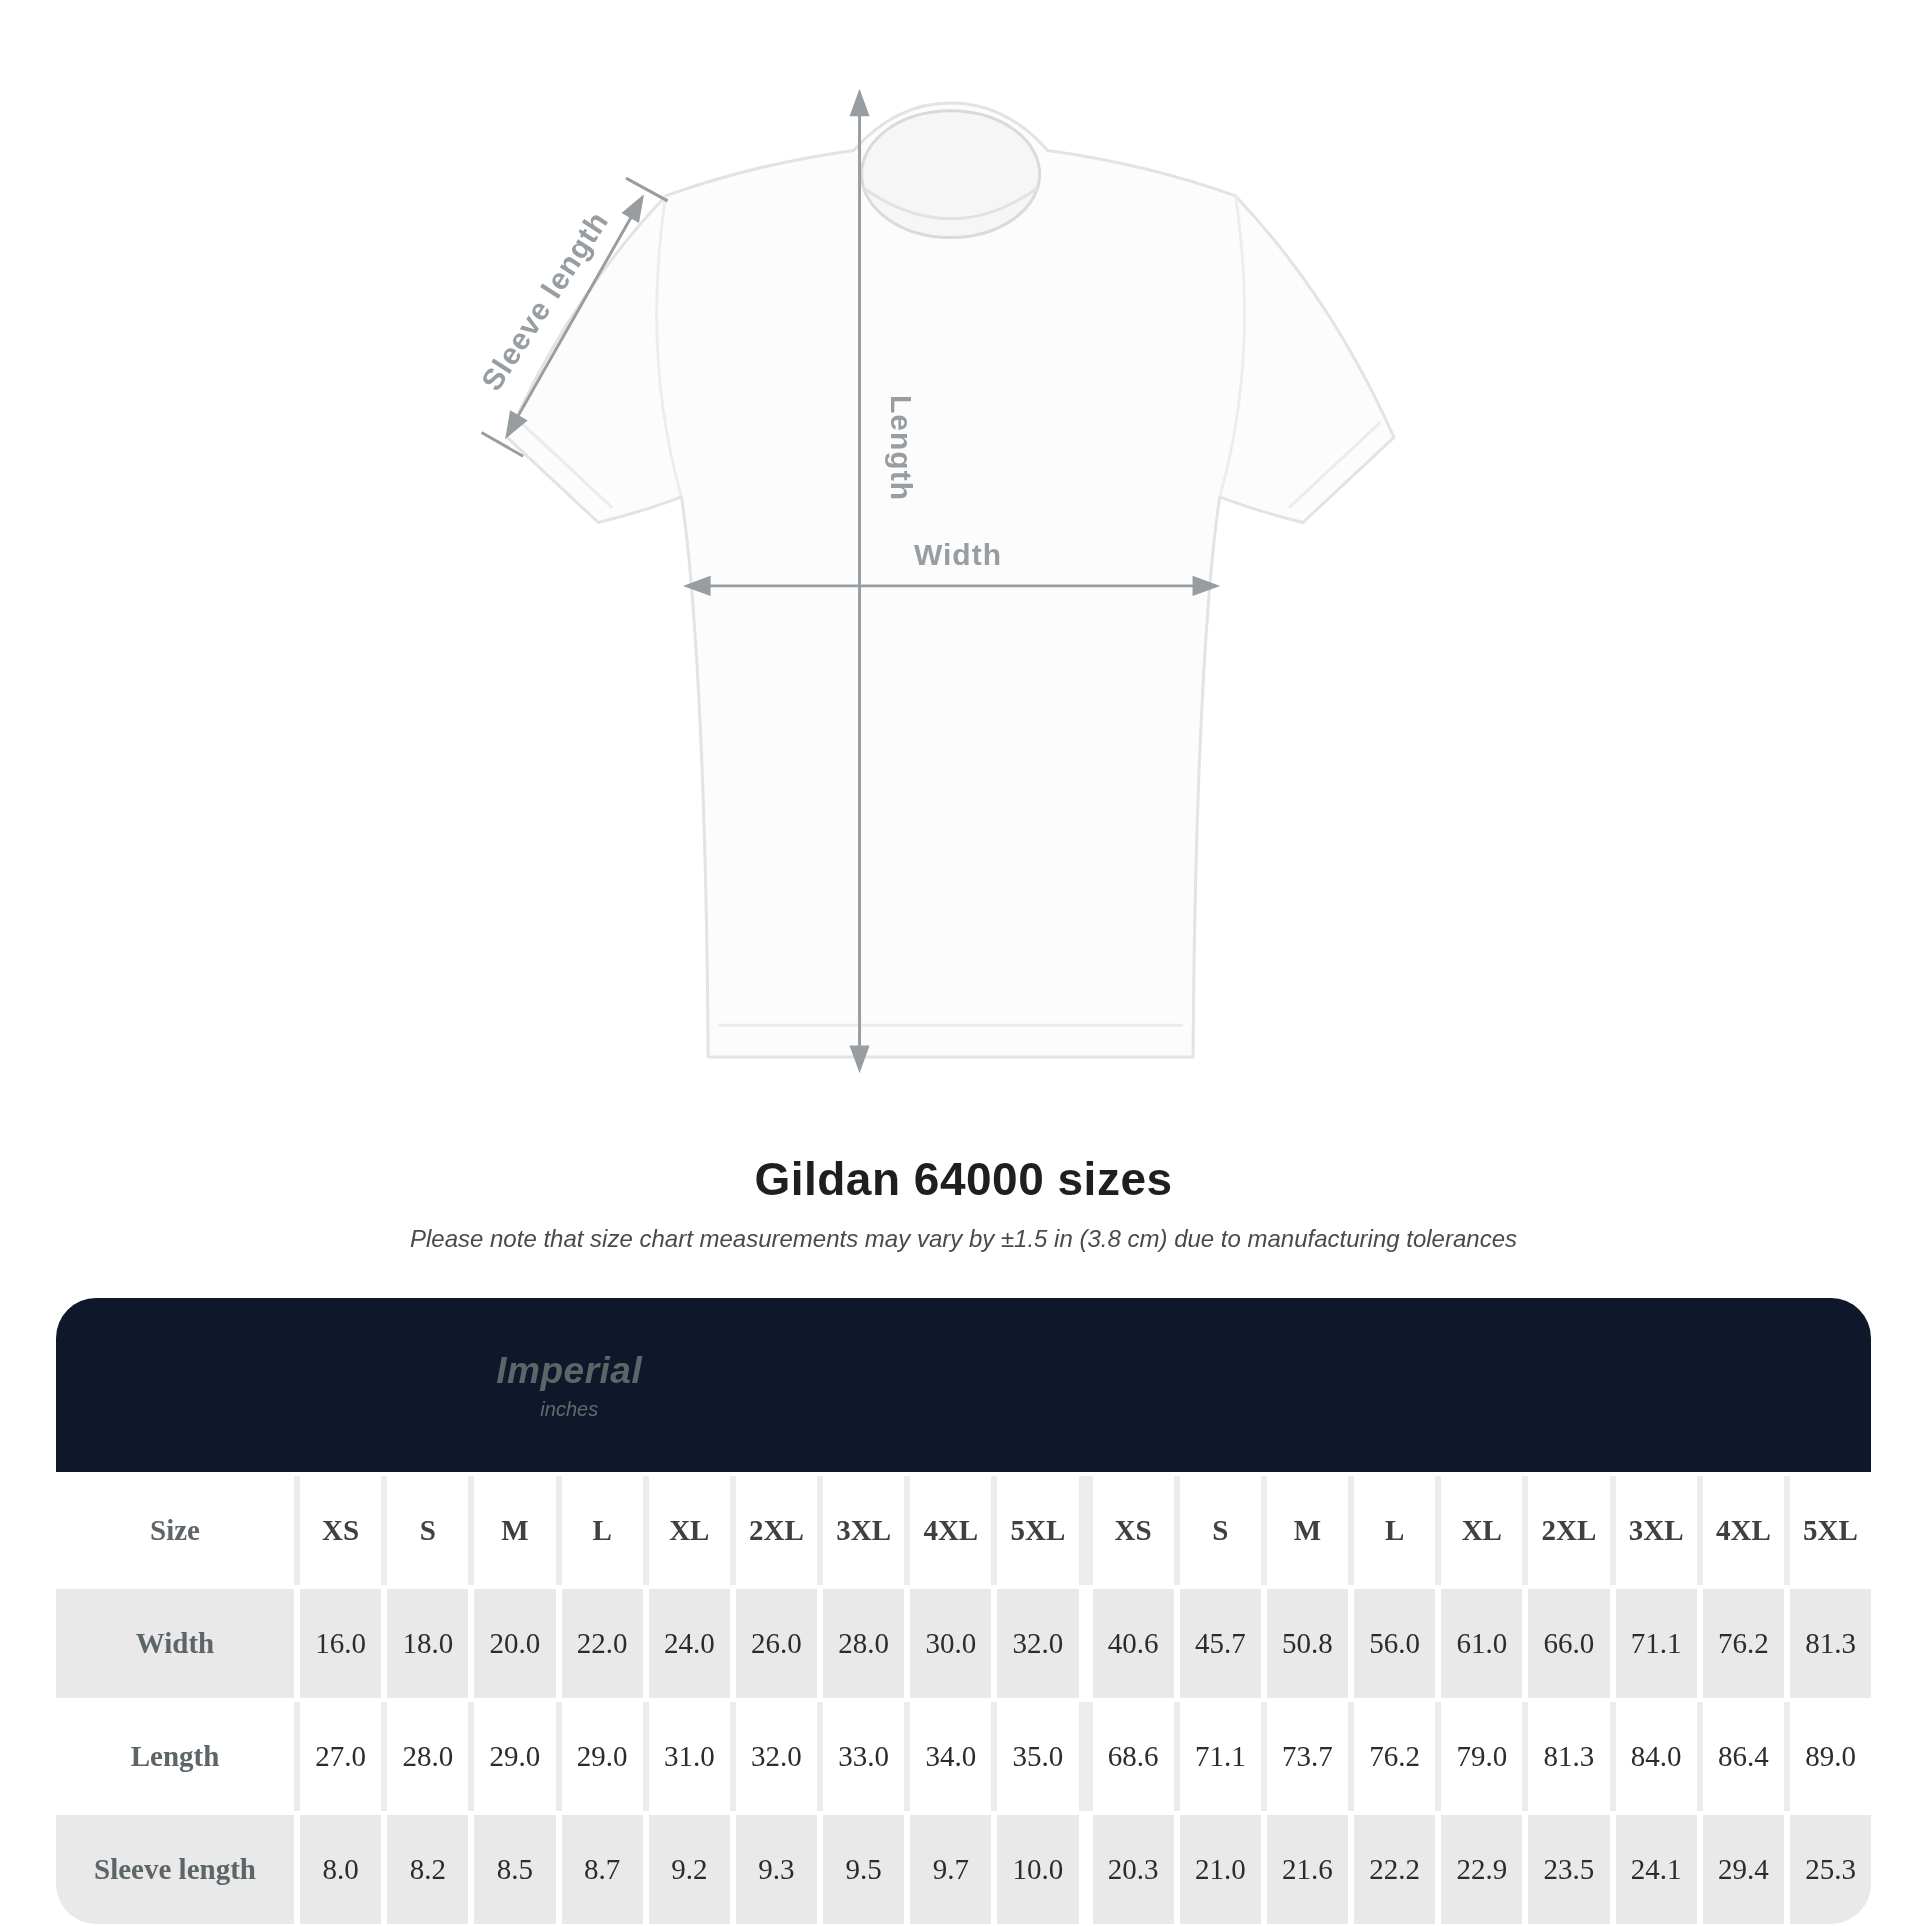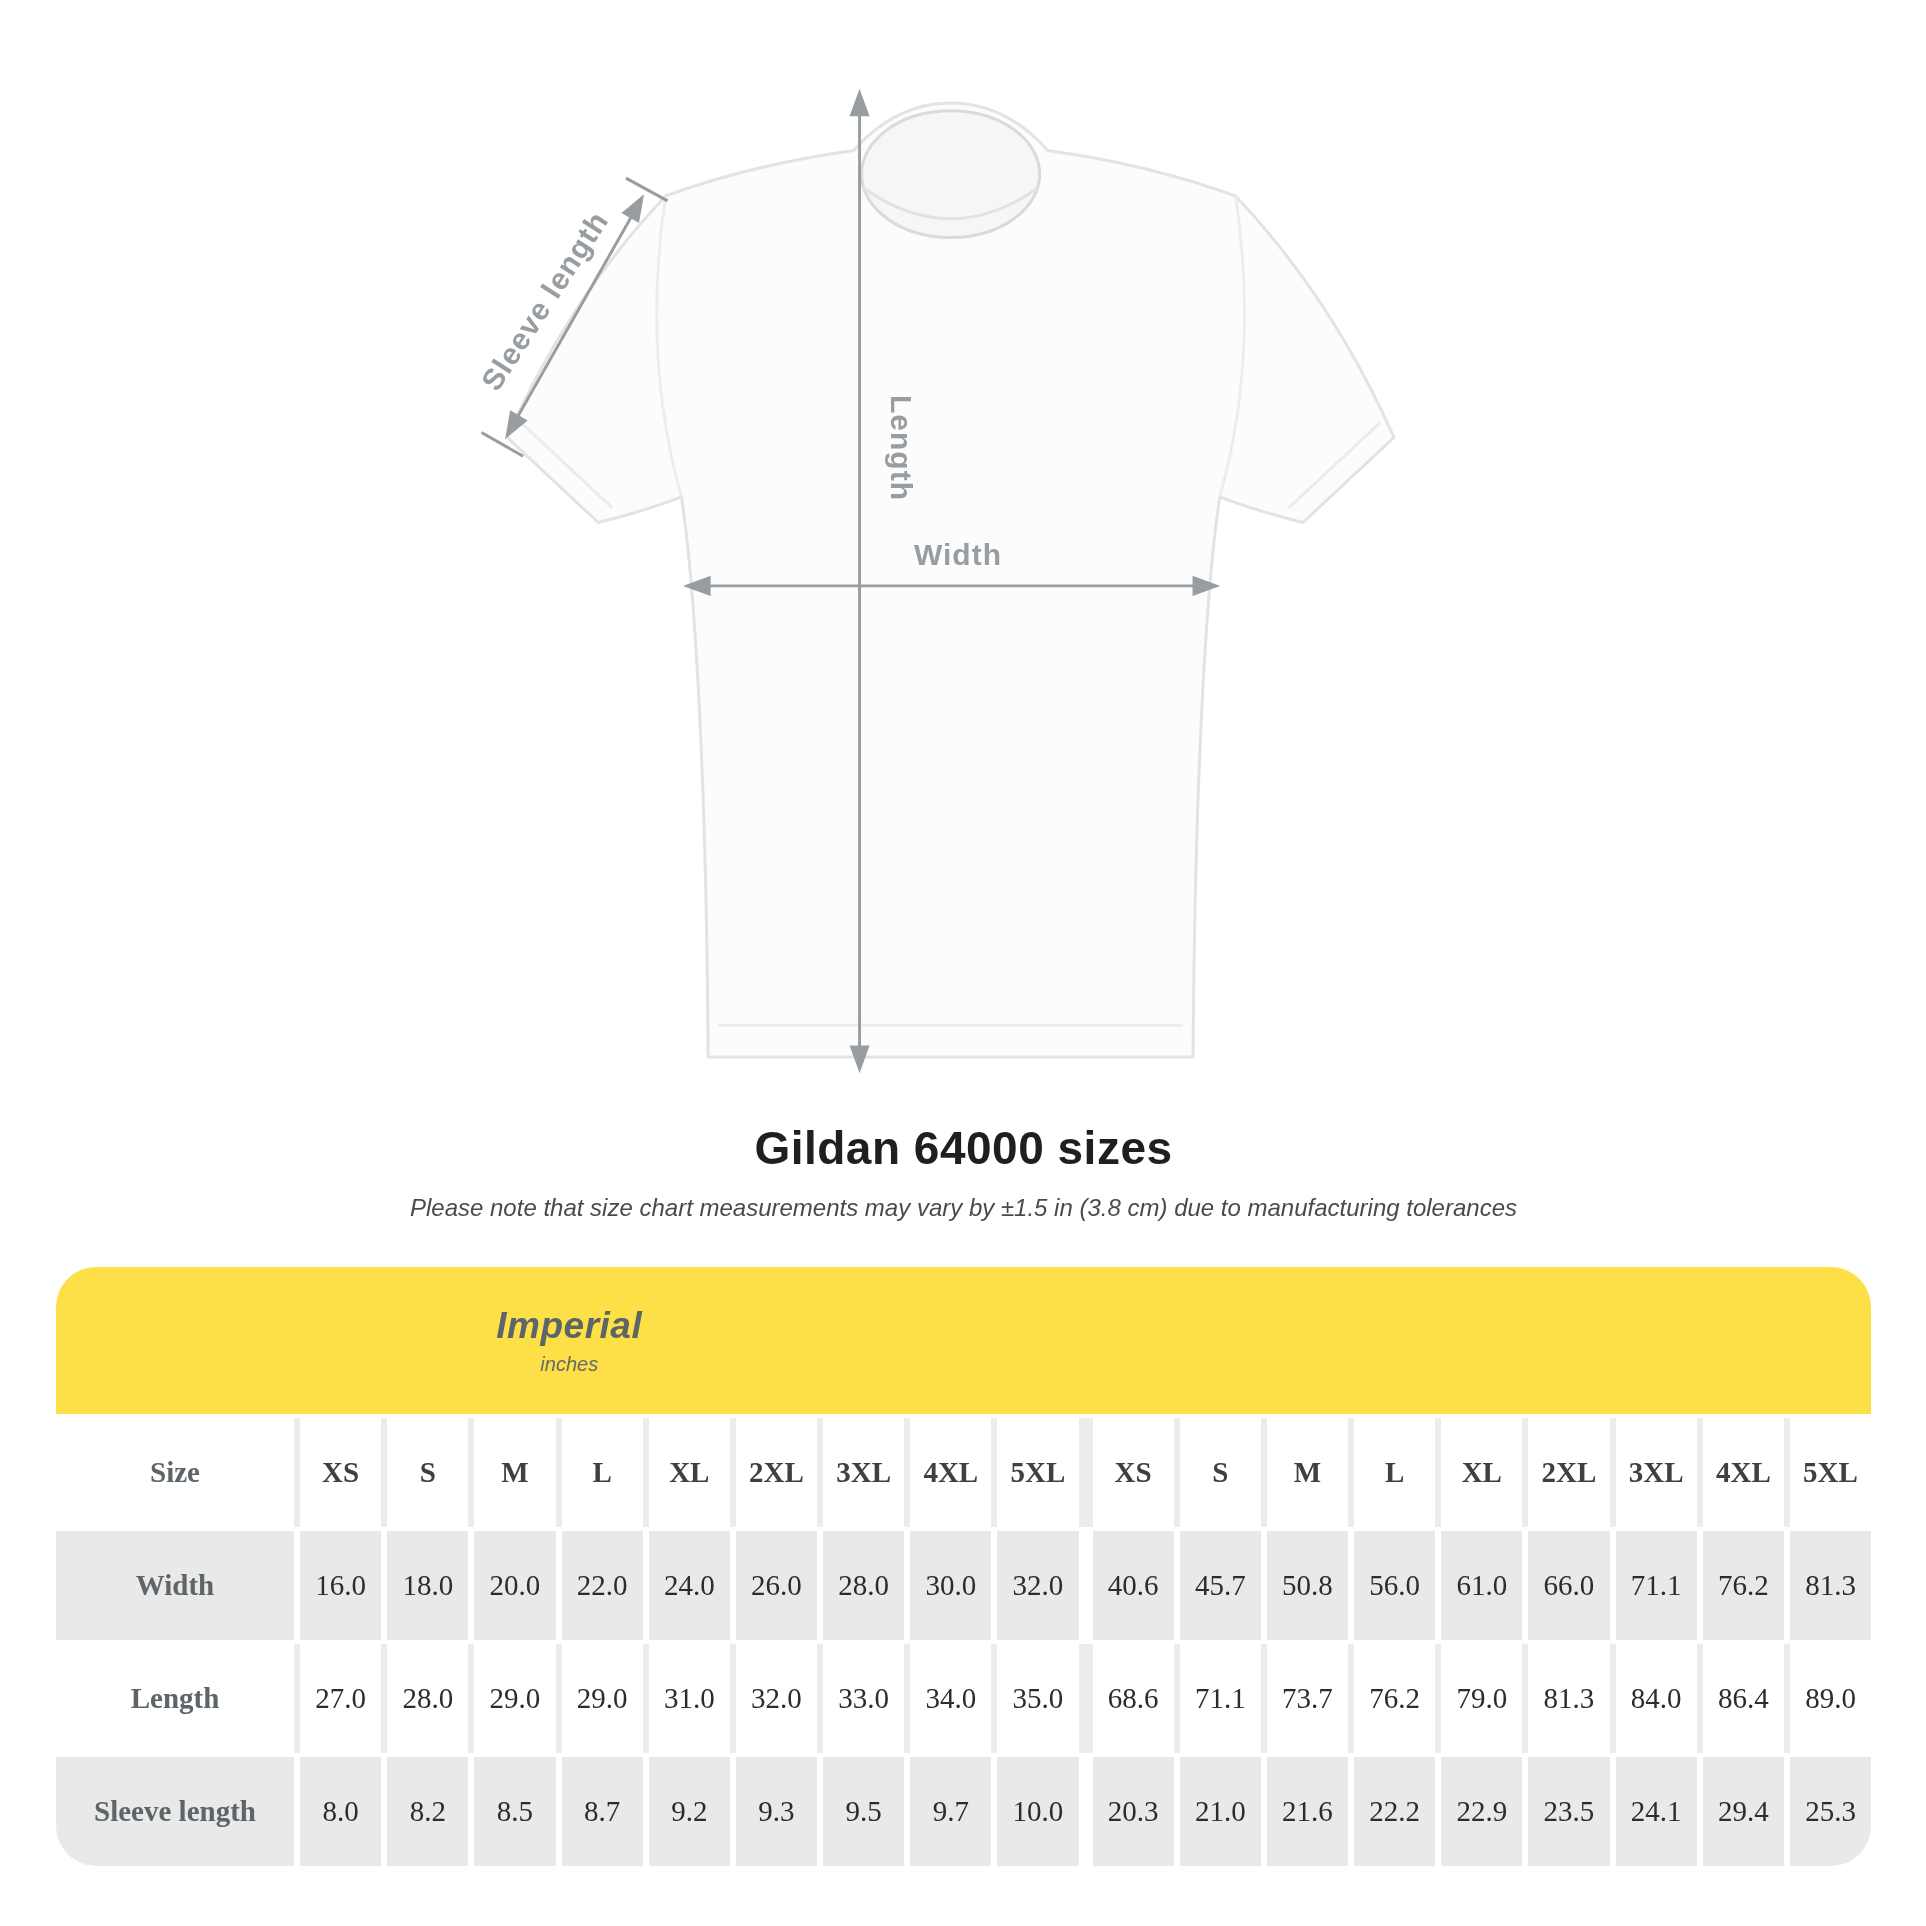--- a/index.html
+++ b/index.html
@@ -2,21 +2,21 @@
 <html><head>
 <meta charset="utf-8">
 <style>
   html,body{margin:0;padding:0;}
   body{
     width:1927px;height:1927px;
     background:#ffffff;
     font-family:"Liberation Sans",sans-serif;
     position:relative;overflow:hidden;
   }
-  .abs{position:absolute;}
+  .abs{position:absolute;margin-top:31px;}
 
   
   #shirt-svg{position:absolute;left:436px;top:59px;width:1049px;height:1030px;}
   .shirt-label{
     position:absolute;color:#979da1;font-weight:bold;font-size:30px;
     text-align:center;line-height:40px;height:40px;letter-spacing:1px;
   }
   #width-label{left:859px;top:535px;width:198px;}
   #length-label{left:822px;top:428px;width:158px;transform:rotate(90deg);}
   #sleeve-label{left:434px;top:281px;width:222px;transform:rotate(-57deg);}
@@ -30,21 +30,21 @@
     left:0;top:1194px;width:100%;text-align:center;
     font-size:24px;font-style:italic;color:#4a4a4a;
   }
 
   
   #size-table{
     left:56px;top:1267px;width:1815px;
     border-radius:40px;overflow:hidden;background:transparent;
   }
   .band{
-    display:flex;height:147px;background:#fde047;
+    display:flex;height:174px;background:#0f172a;
   }
   .band-half{
     display:flex;flex-direction:column;align-items:center;justify-content:center;gap:6px;
   }
   .band-half.left{flex:0 0 calc(238px + (100% - 238px) * 0.5);}
   .band-half.right{flex:1;}
   .band-title{font-size:37px;font-weight:bold;font-style:italic;color:#5d6569;letter-spacing:0.5px;}
   .band-unit{font-size:20px;font-style:italic;color:#63696d;}
 
   .row{display:flex;height:109px;margin-top:4px;font-family:Liberation Serif, serif;}

